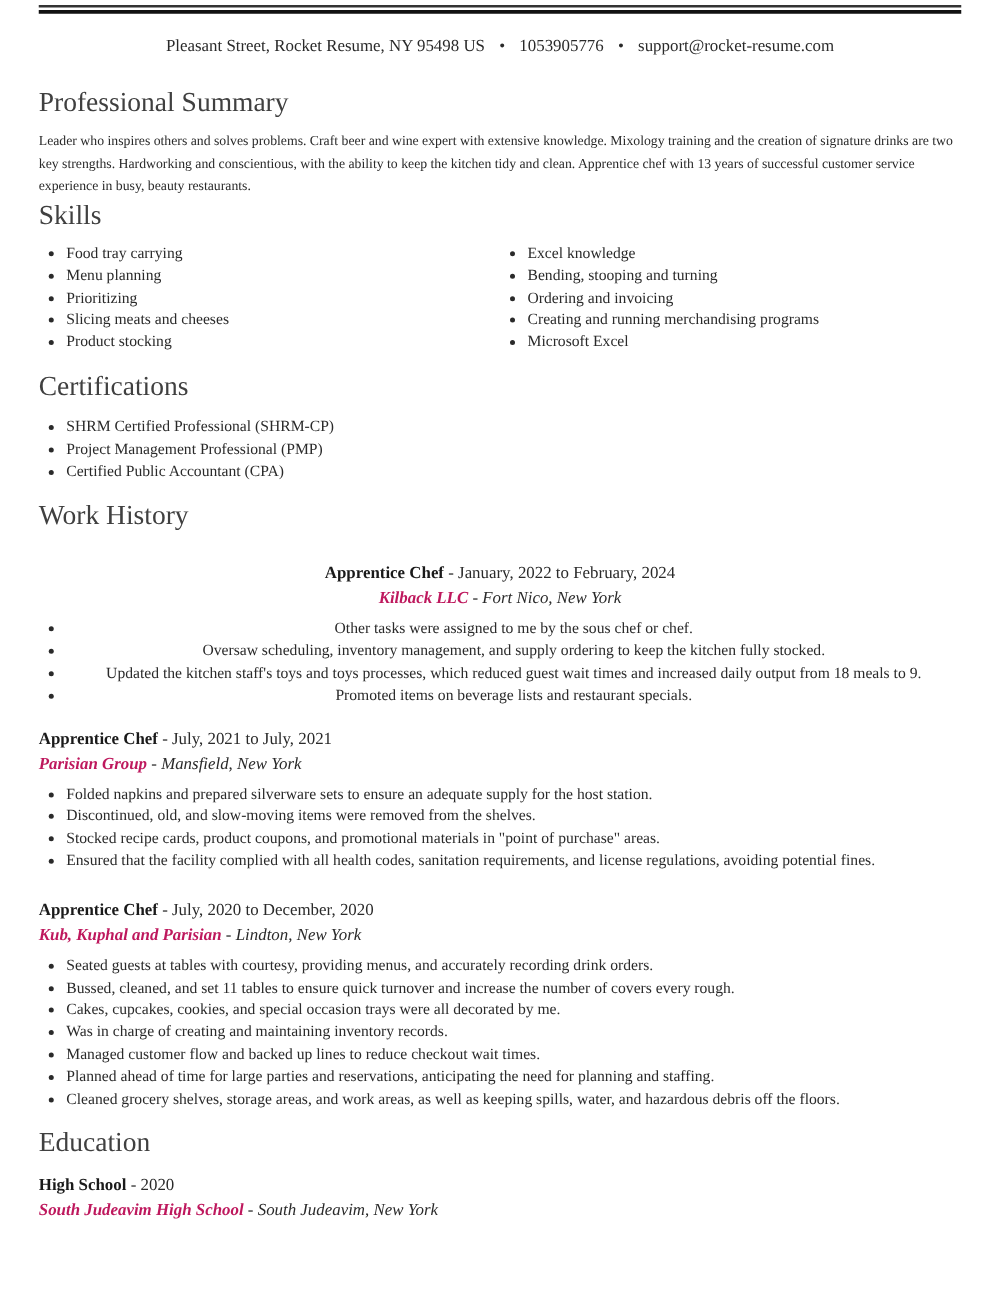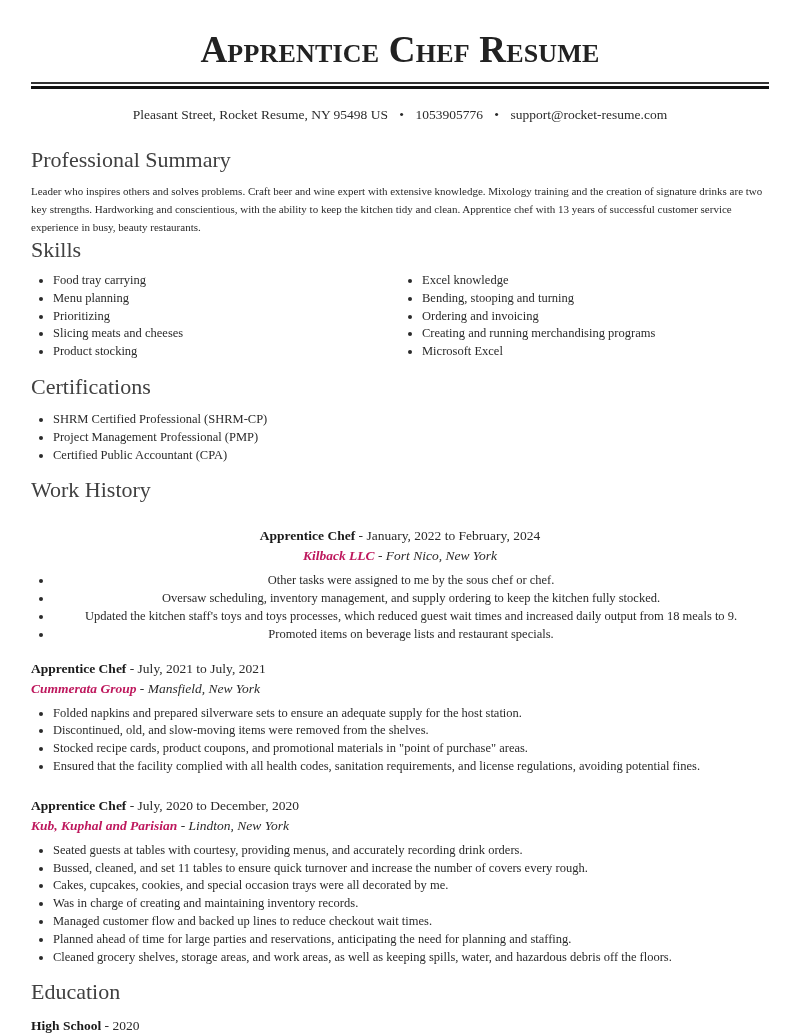--- a/index.html
+++ b/index.html
@@ -94,21 +94,20 @@
     .job-sub b { color: #be185d; }
     .job-list {
       margin-top: 7px;
     }
   </style>
 </head>
 <body>
 
 <div class="page">
 
-  <h1 class="title">Apprentice Chef Resume</h1>
   <div class="rule-top"></div>
   <div class="rule-bottom"></div>
 
   <div class="contact">
     <span>Pleasant Street, Rocket Resume, NY 95498 US</span>
     <span class="sep">•</span>
     <span>1053905776</span>
     <span class="sep">•</span>
     <span>support@rocket-resume.com</span>
   </div>
@@ -163,21 +162,21 @@
         <li>Updated the kitchen staff's toys and toys processes, which reduced guest wait times and increased daily output from 18 meals to 9.</li>
         <li>Promoted items on beverage lists and restaurant specials.</li>
       </ul>
     </div>
 
     <div style="margin-top:15px;">
       <div class="job-head">
         <b>Apprentice Chef</b><span> - July, 2021 to July, 2021</span>
       </div>
       <div class="job-sub">
-        <b>Cummerata Group</b><span> - Mansfield, New York</span>
+        <b>Parisian Group</b><span> - Mansfield, New York</span>
       </div>
       <ul class="job-list">
         <li>Folded napkins and prepared silverware sets to ensure an adequate supply for the host station.</li>
         <li>Discontinued, old, and slow-moving items were removed from the shelves.</li>
         <li>Stocked recipe cards, product coupons, and promotional materials in "point of purchase" areas.</li>
         <li>Ensured that the facility complied with all health codes, sanitation requirements, and license regulations, avoiding potential fines.</li>
       </ul>
     </div>
 
     <div style="margin-top:20px;">

